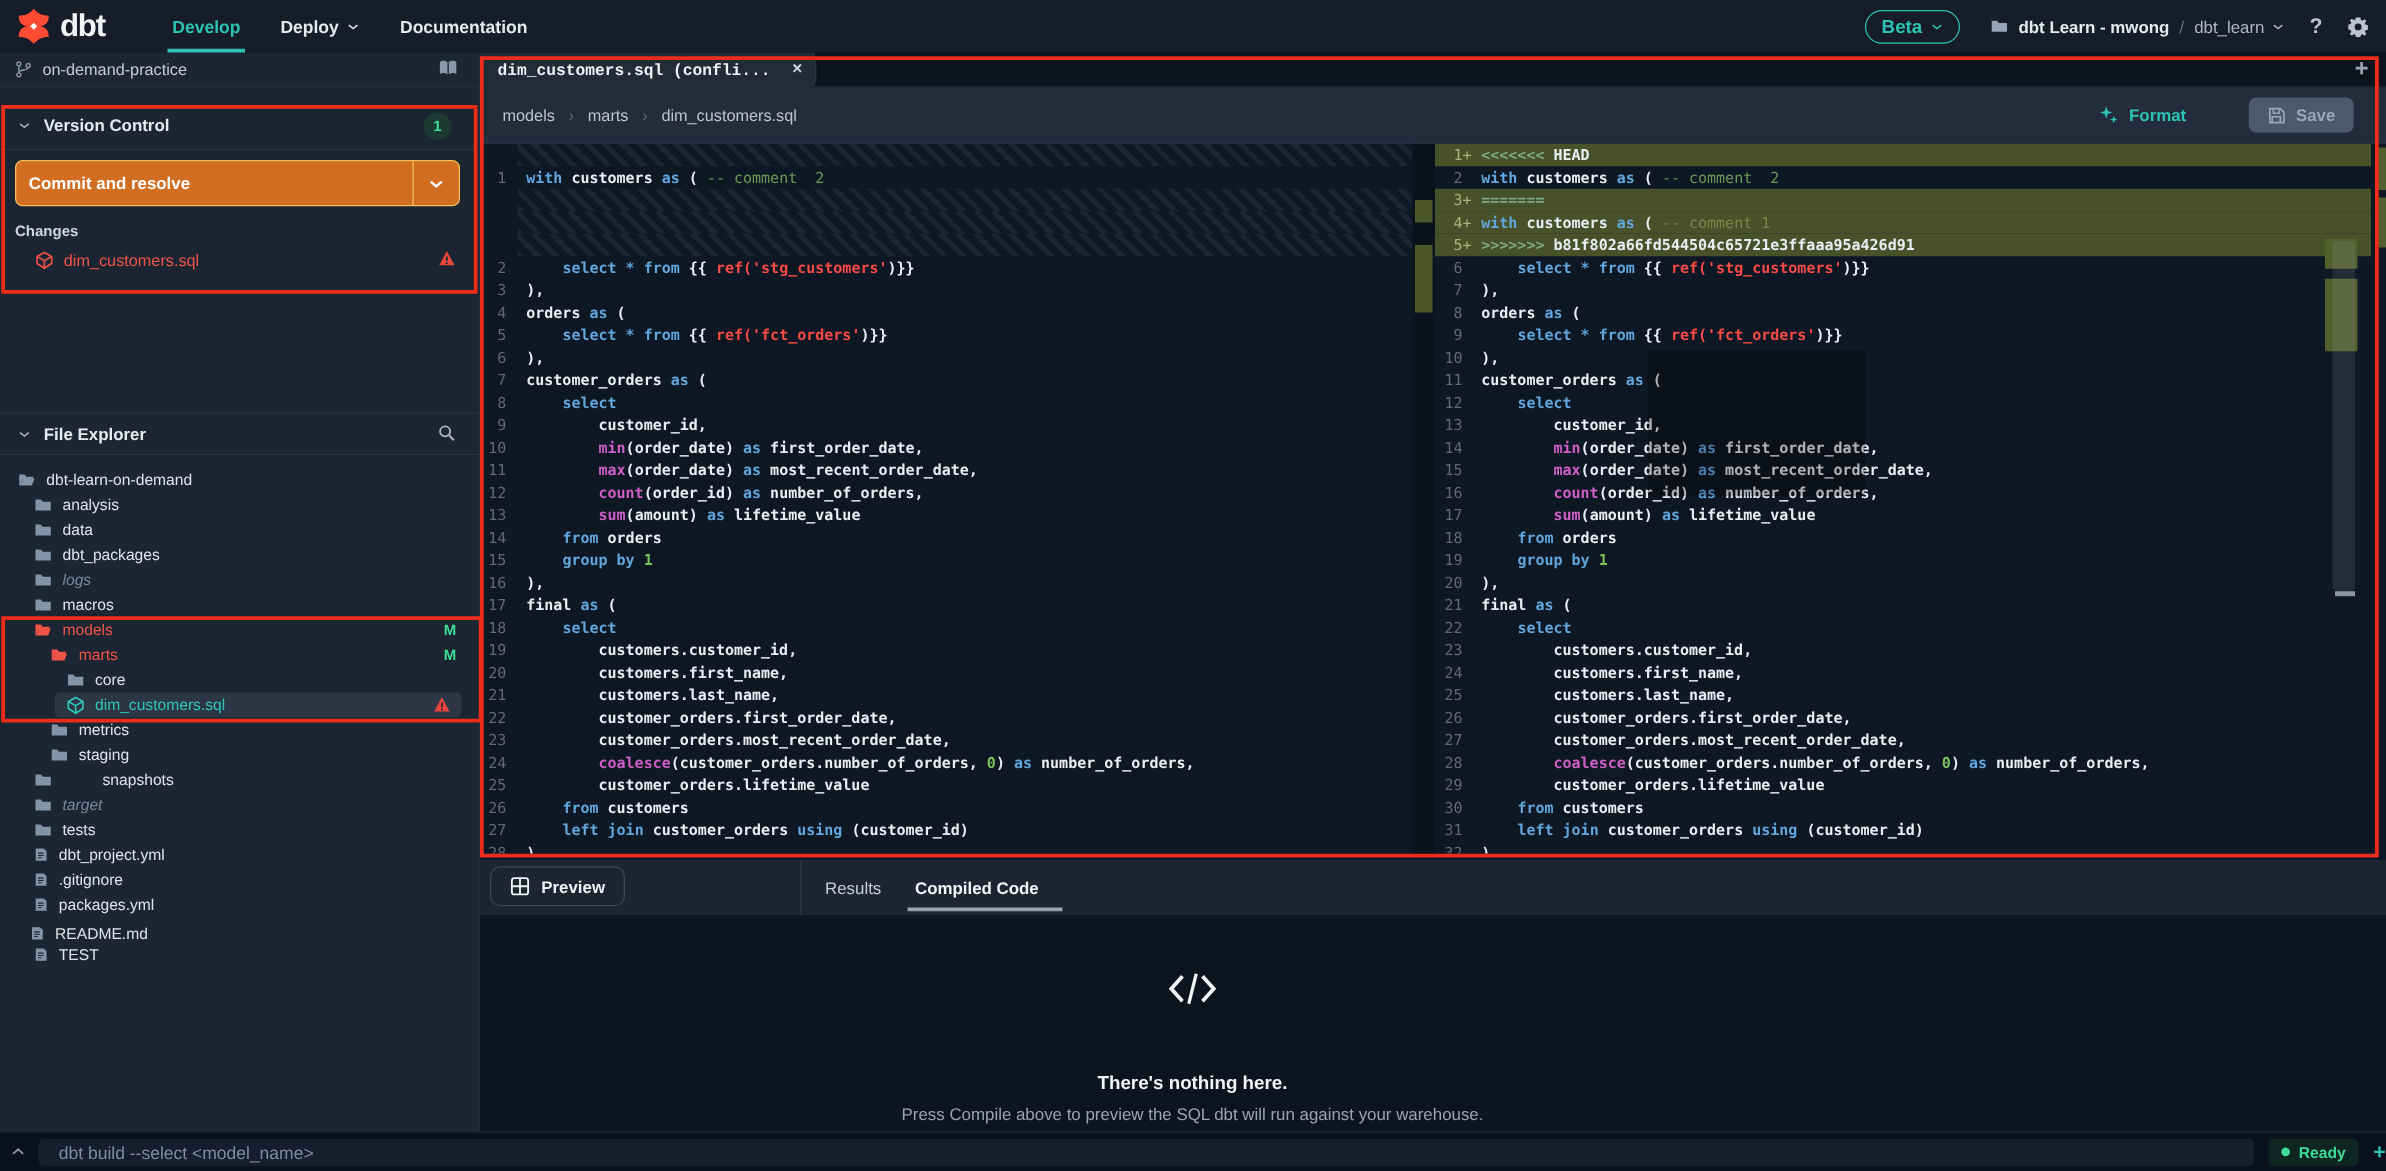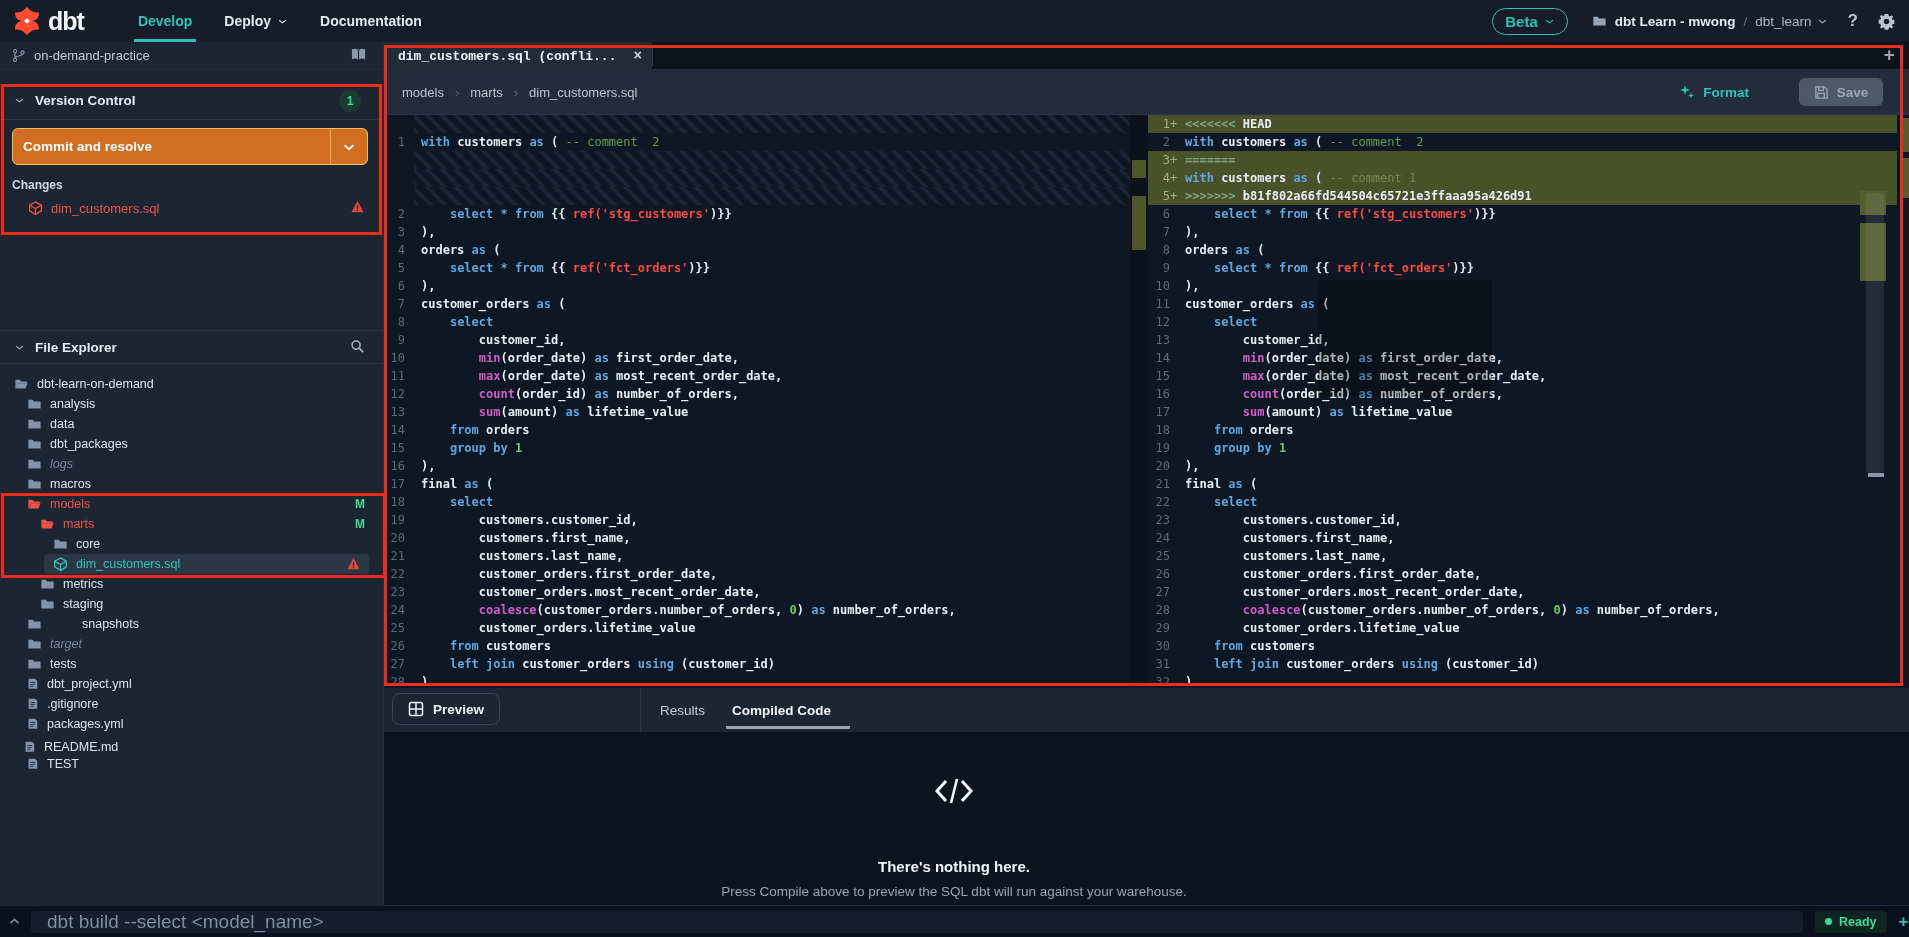--- a/index.html
+++ b/index.html
@@ -157,21 +157,21 @@
            display:flex; flex-direction:column; align-items:center; padding-top:44px; }
   .empty-icon { color:#f2f5f8; margin-bottom:14px; }
   .empty-title { color:#f2f5f8; font-weight:700; font-size:15px; margin-bottom:9px;margin-top:38px; }
   .empty-sub { color:#98a4b4; font-size:13.5px; }
 
   
   .statusbar { position:absolute; left:0; top:905px; width:1909px; height:32px; background:#0a111c;
                border-top:1px solid #1f2937; display:flex; align-items:center; z-index:10; }
   .sb-chev { margin-left:8px; color:#8b98a9; cursor:pointer; display:flex; }
   .sb-input { margin-left:10px; width:1772px; height:22px; background:#141e2c; border-radius:4px;
-              display:flex; align-items:center; padding-left:16px; color:#7f8da0; font-size:19px; cursor:text; }
+              display:flex; align-items:center; padding-left:16px; color:#7f8da0; font-size:14px; cursor:text; }
   .sb-ready { margin-left:12px; display:flex; align-items:center; gap:7px; background:#0e2521;
               border-radius:4px; padding:4px 10px; }
   .sb-ready .dot { width:7px; height:7px; border-radius:50%; background:#3ddc97; }
   .sb-ready .rtxt { color:#3ddc97; font-size:12.5px; font-weight:700; }
   .sb-plus { margin-left:12px; color:#2cc3b4; font-size:17px; font-weight:700; cursor:pointer; }
 
   
   .win-mark { position:absolute; background:#545f2e; z-index:4; }
 
   

